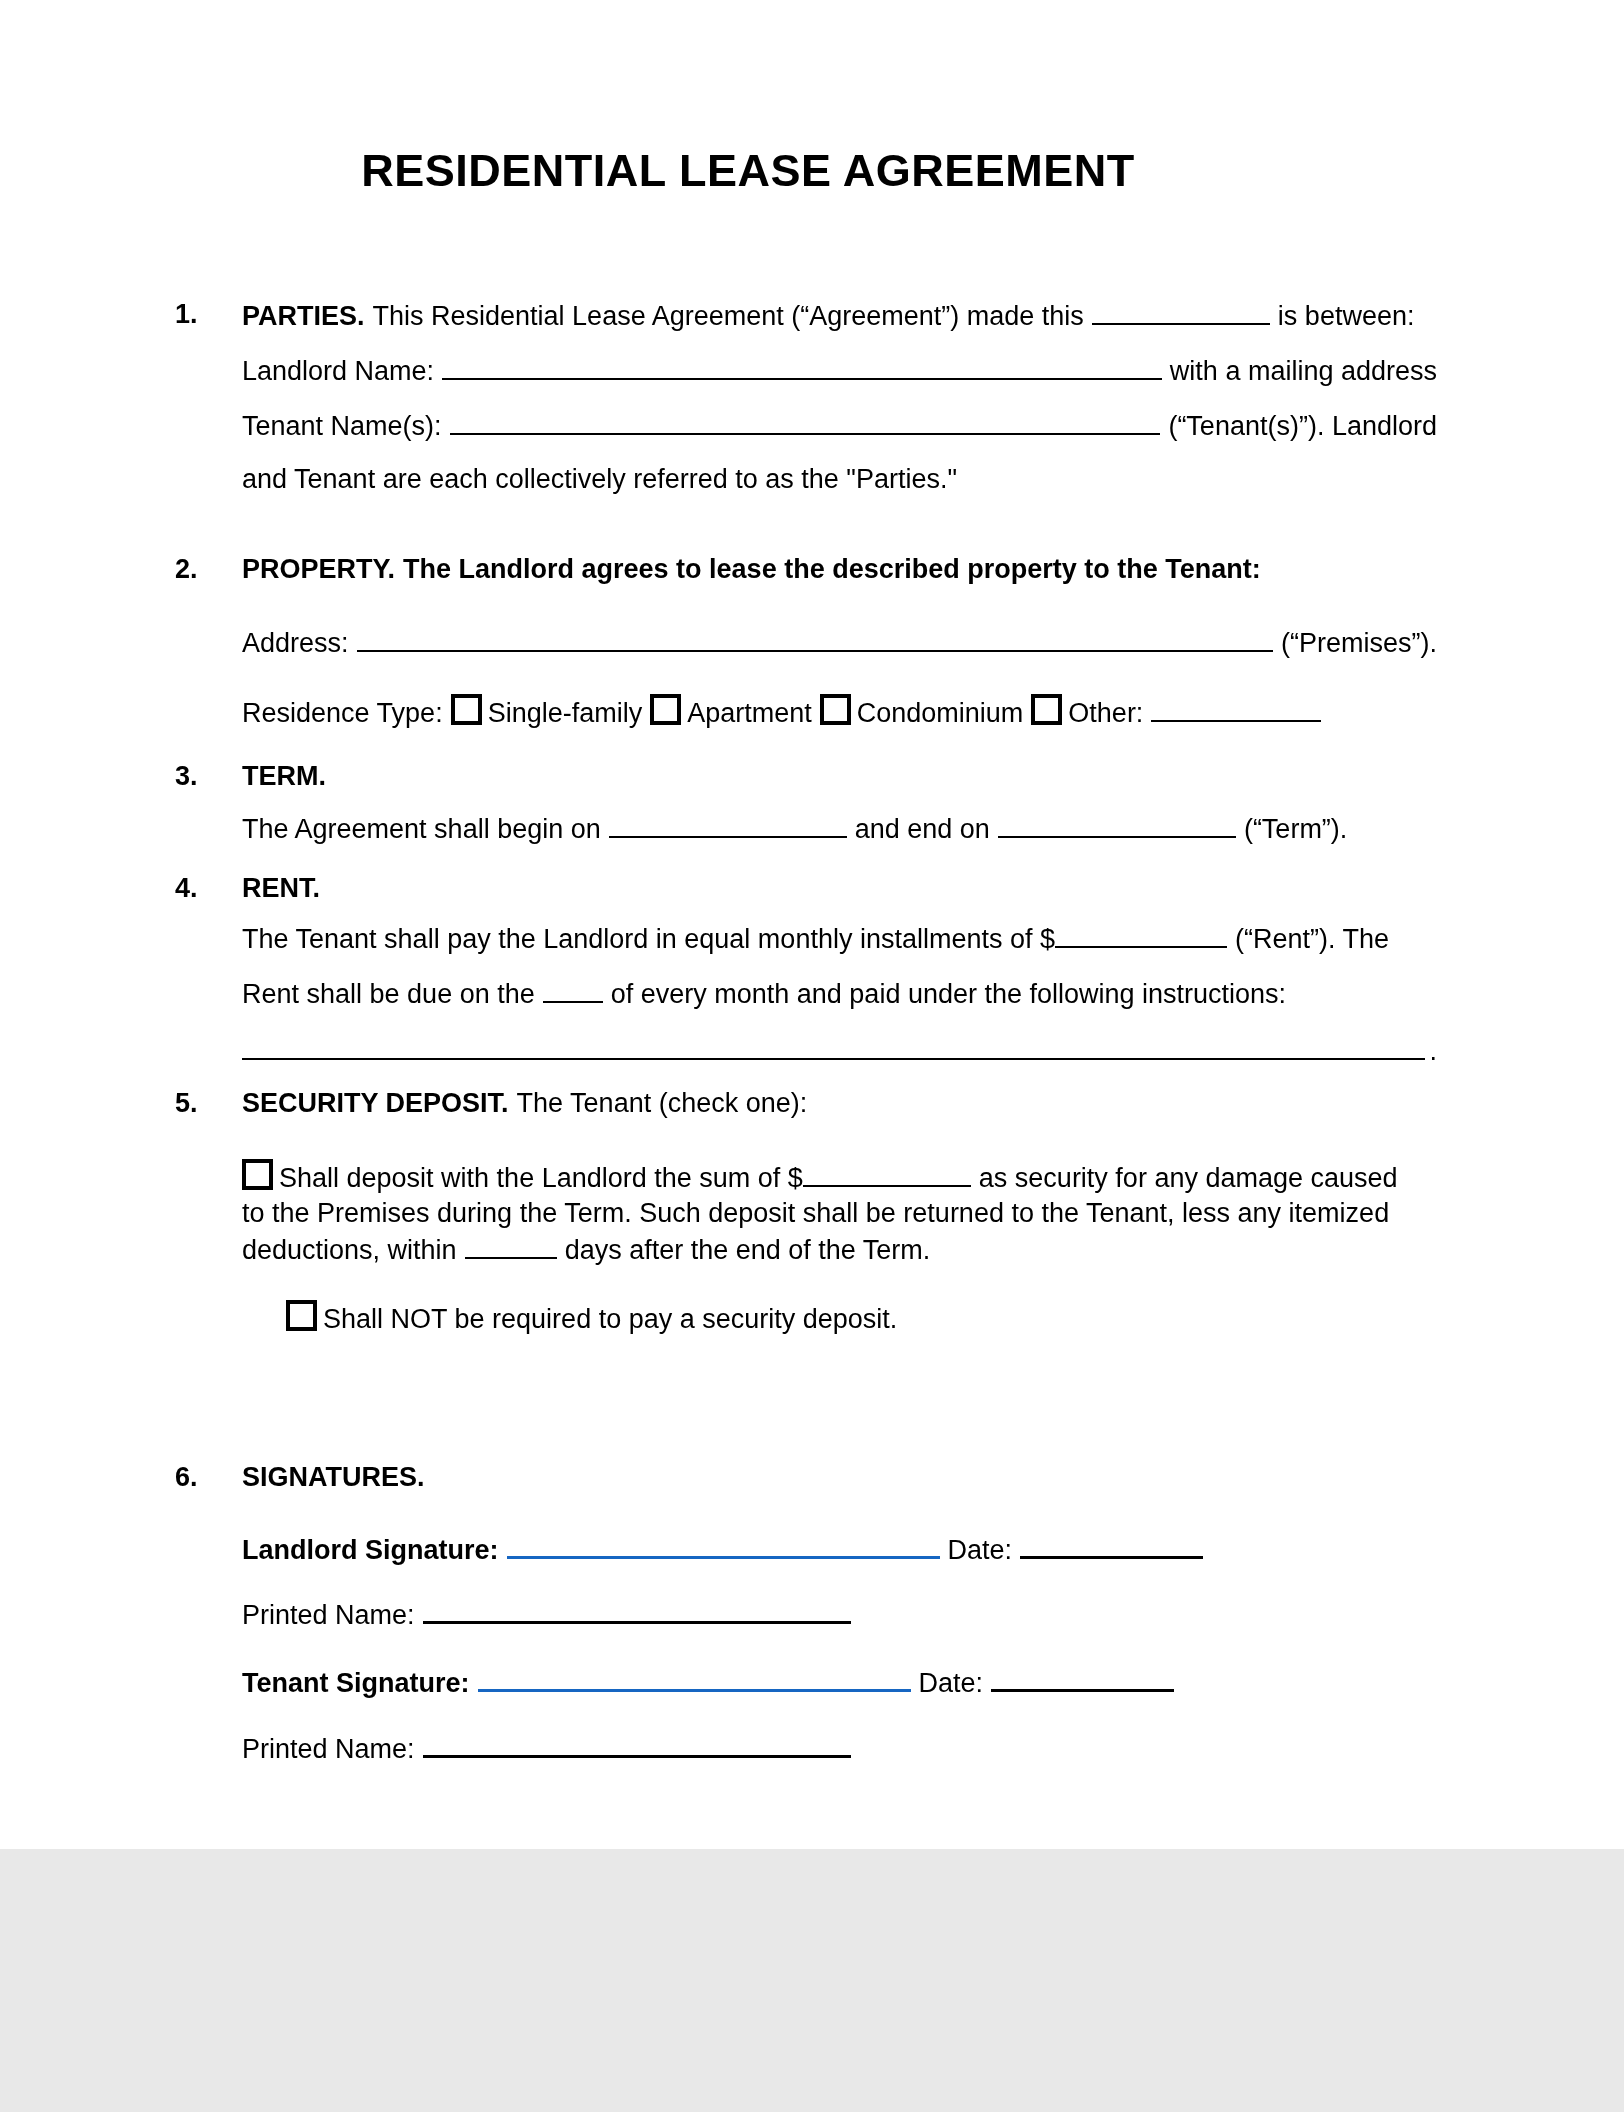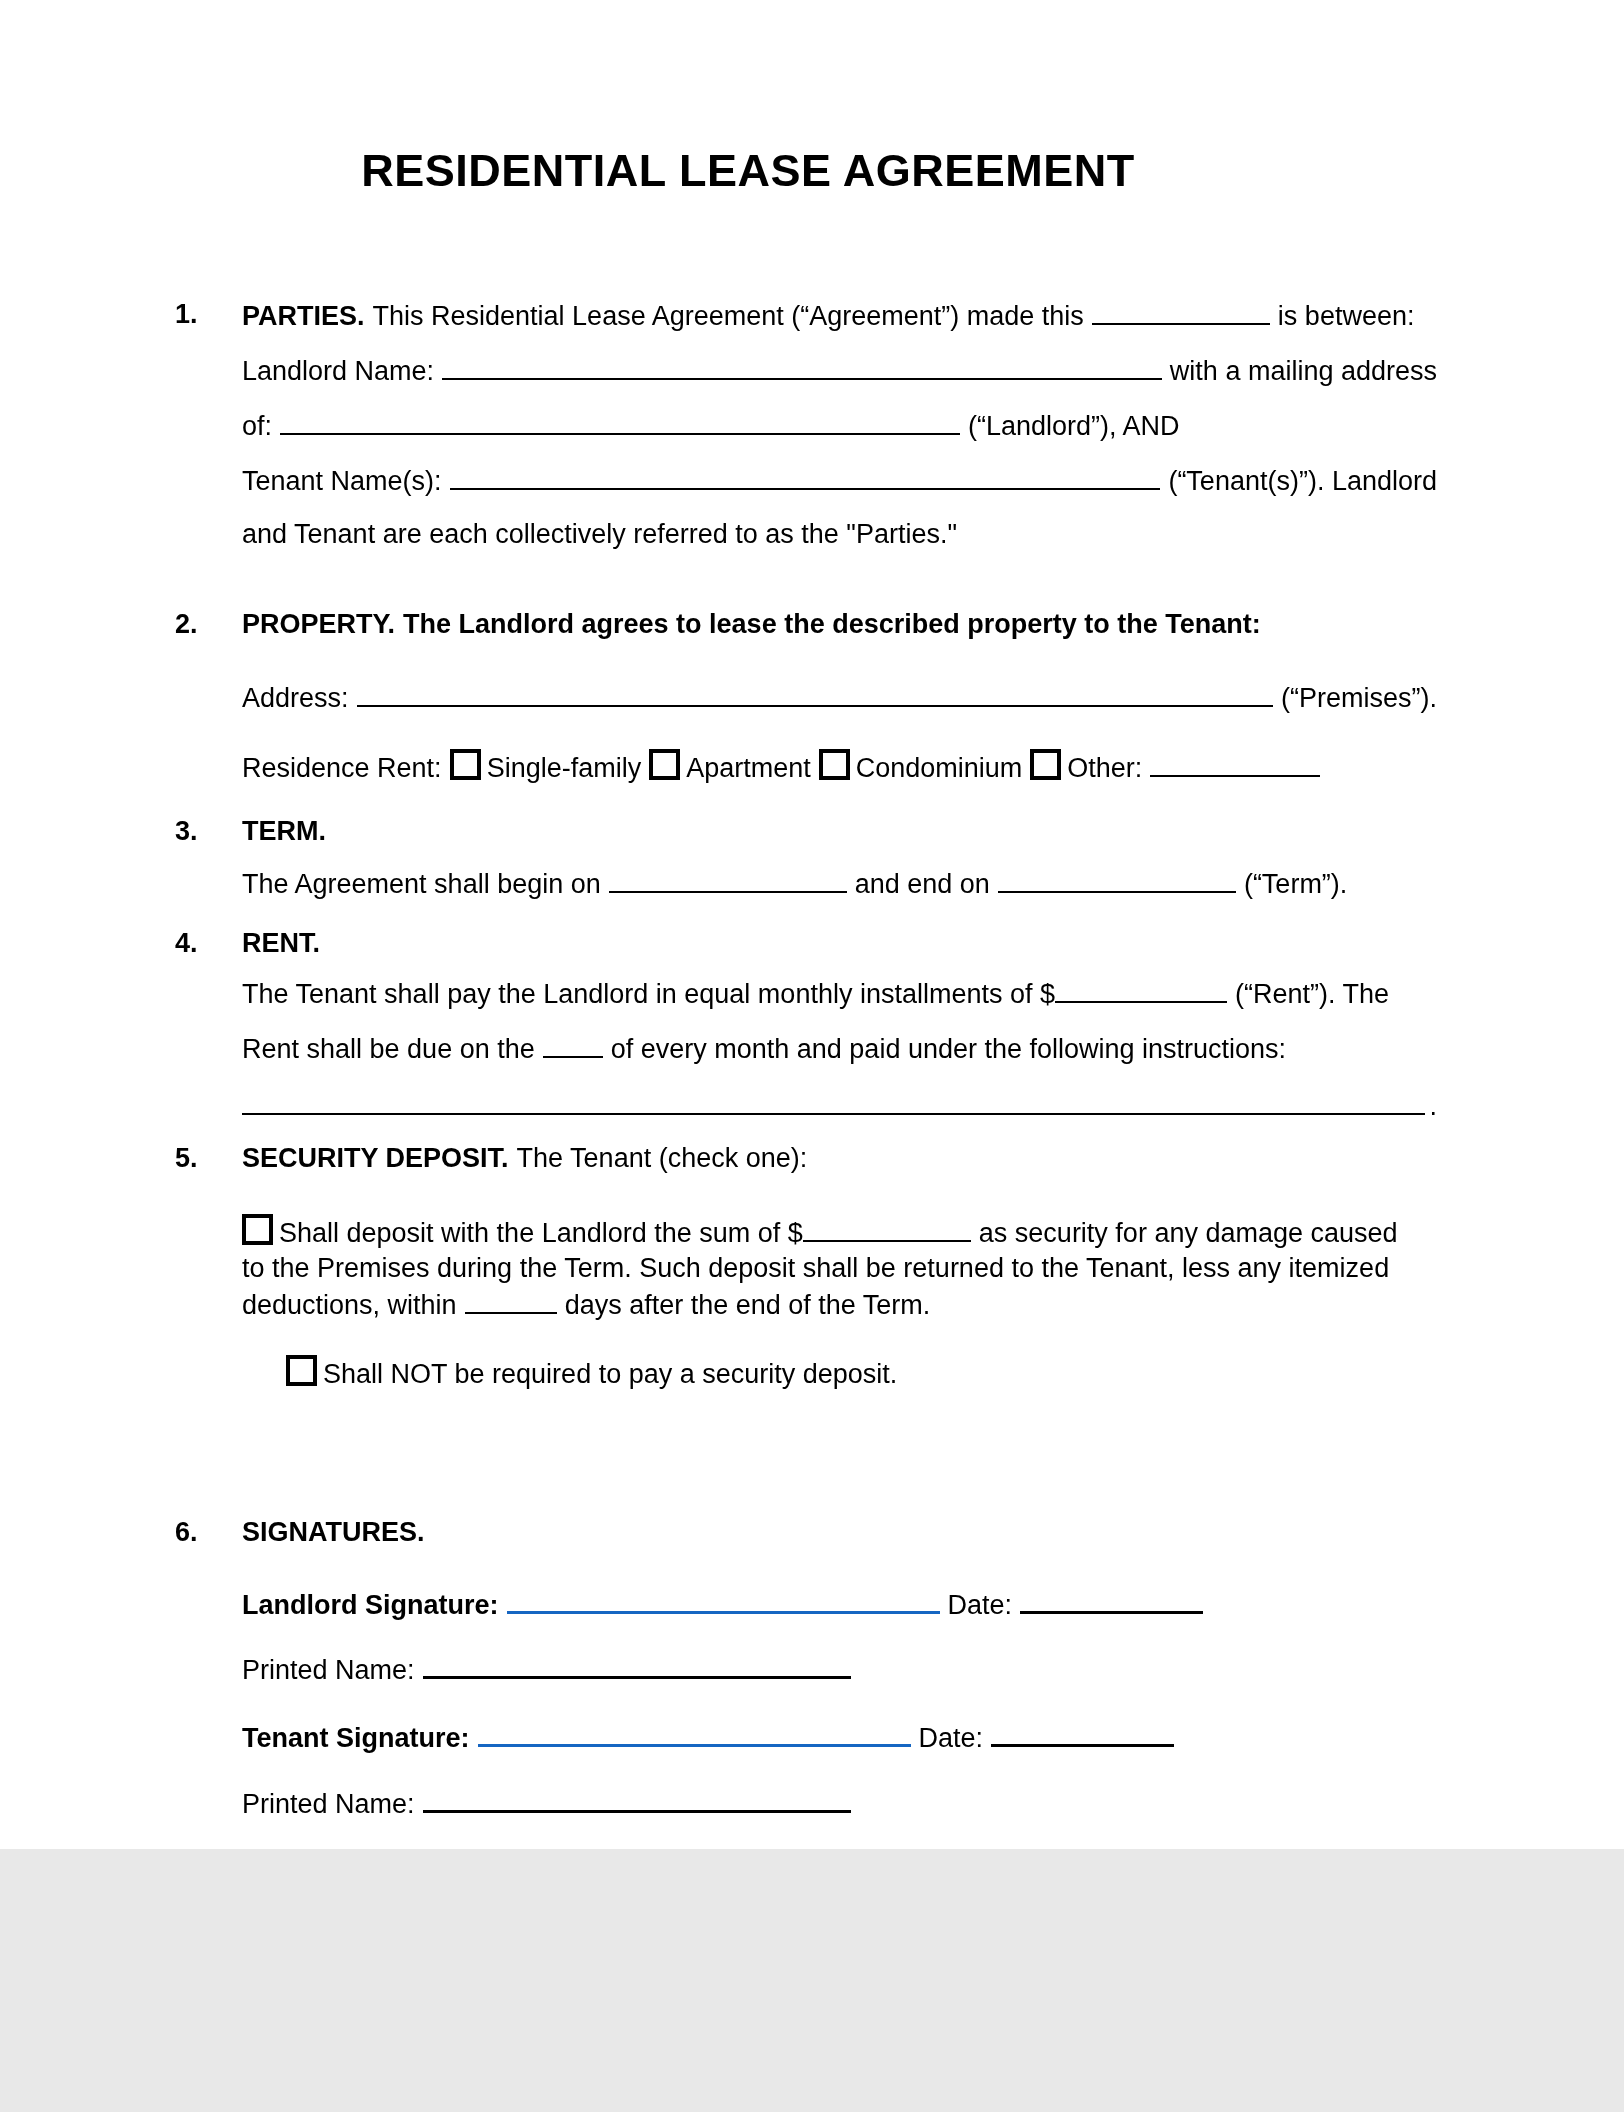--- a/index.html
+++ b/index.html
@@ -97,25 +97,20 @@
           <span>This Residential Lease Agreement (“Agreement”) made this</span>
           <span class="blank grow" style="max-width:178px;"></span>
           <span>is between:</span>
         </div>
         <div class="line mt-std">
           <span>Landlord Name:</span>
           <span class="blank grow"></span>
           <span>with a mailing address</span>
         </div>
         <div class="line mt-std">
-          <span>of:</span>
-          <span class="blank" style="width:680px;"></span>
-          <span>(“Landlord”), AND</span>
-        </div>
-        <div class="line mt-std">
           <span>Tenant Name(s):</span>
           <span class="blank grow"></span>
           <span>(“Tenant(s)”). Landlord</span>
         </div>
         <div class="textline mt-std">and Tenant are each collectively referred to as the "Parties."</div>
       </div>
     </div>
 
     <div class="section sec2">
       <span class="num">2.</span>
@@ -123,21 +118,21 @@
         <div class="line">
           <span class="bold">PROPERTY.</span>
           <span class="bold">The Landlord agrees to lease the described property to the Tenant:</span>
         </div>
         <div class="line mt-address">
           <span>Address:</span>
           <span class="blank grow"></span>
           <span>(“Premises”).</span>
         </div>
         <div class="line mt-residence">
-          <span>Residence Rent:</span>
+          <span>Residence Type:</span>
           <span class="cb"></span>
           <span class="nogap" style="margin-left:-2px;">Single-family</span>
           <span class="cb"></span>
           <span class="nogap" style="margin-left:-2px;">Apartment</span>
           <span class="cb"></span>
           <span class="nogap" style="margin-left:-2px;">Condominium</span>
           <span class="cb"></span>
           <span class="nogap" style="margin-left:-2px;">Other:</span>
           <span class="blank grow" style="max-width:170px;"></span>
         </div>

